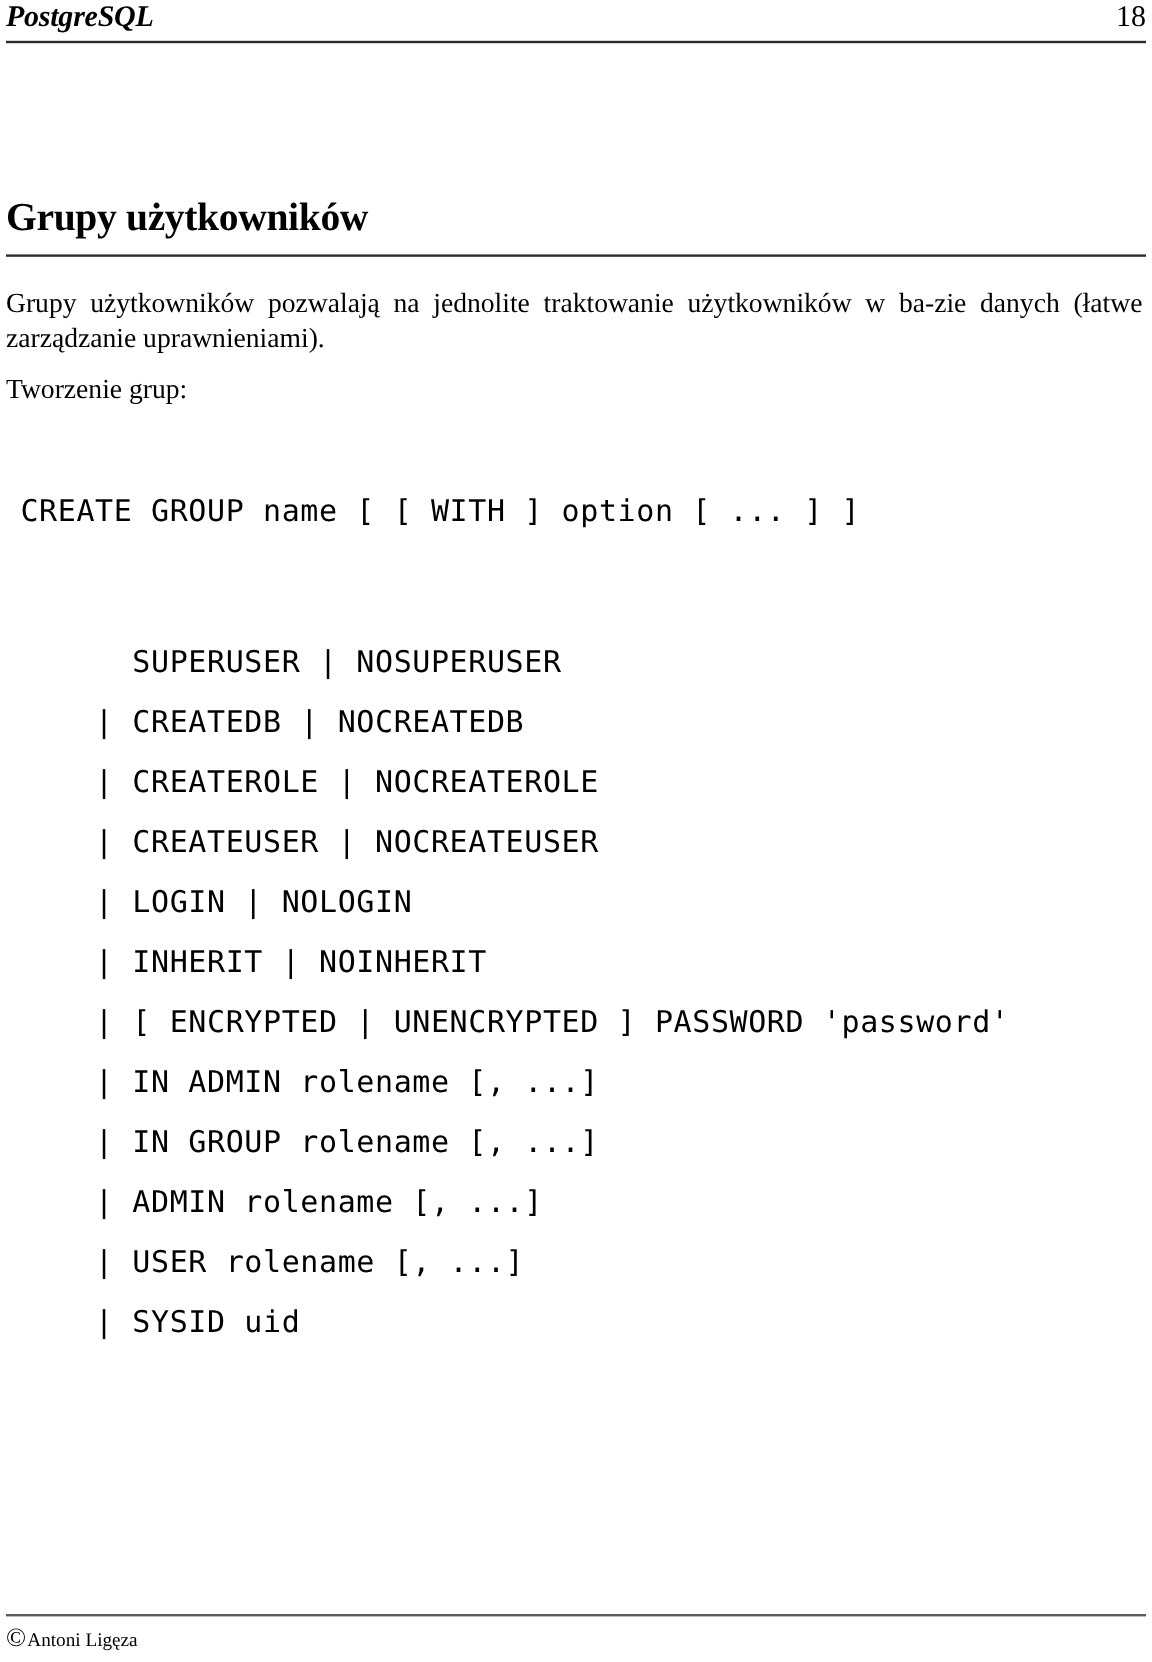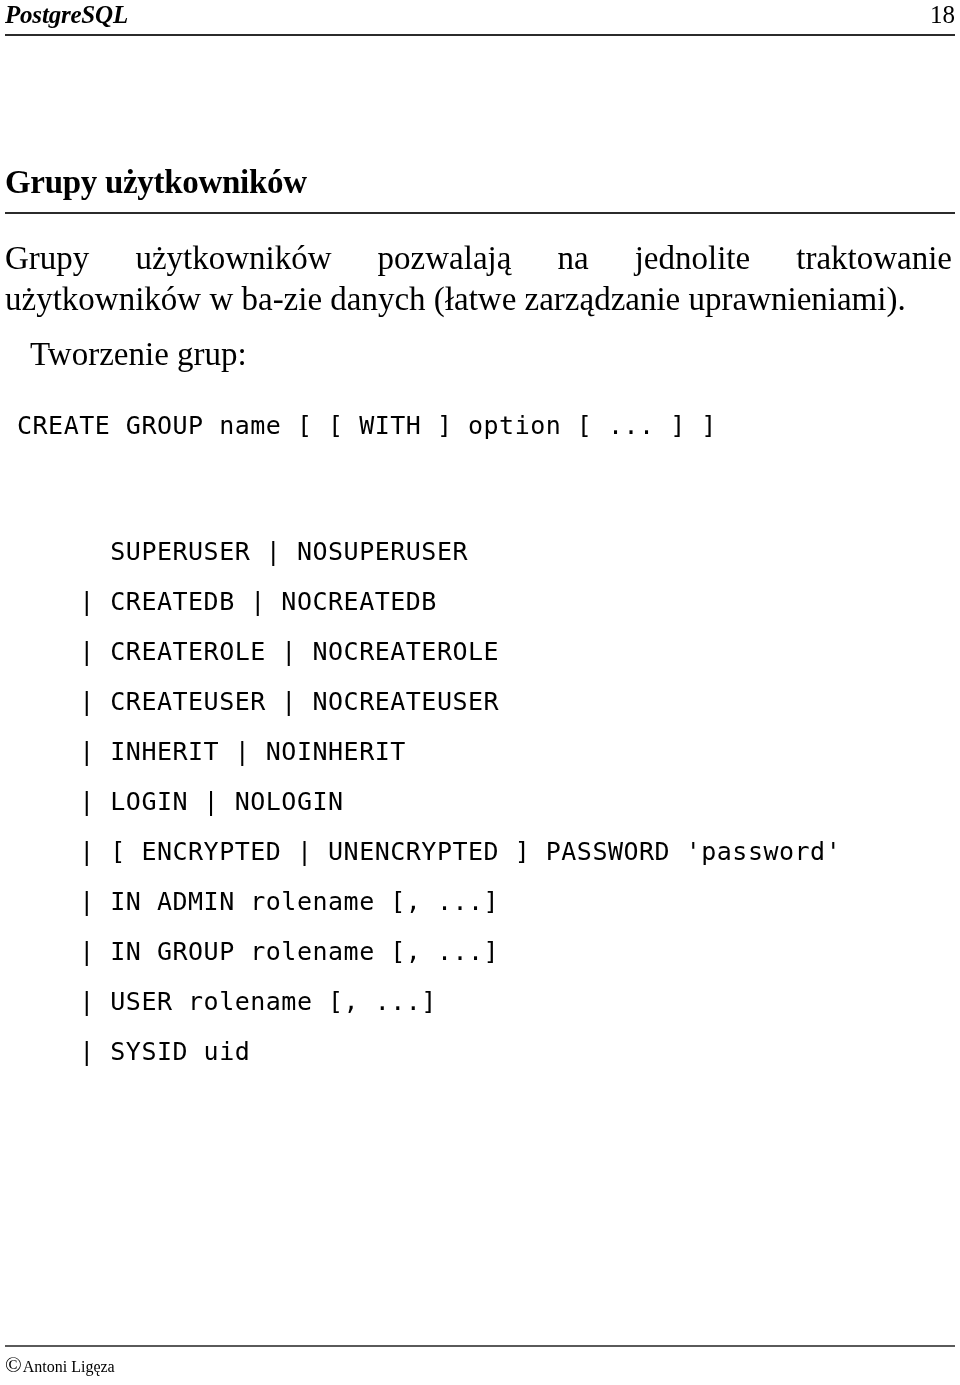--- a/index.html
+++ b/index.html
@@ -75,31 +75,30 @@
   }
 
   
   .body-block {
     position: absolute;
     left: 5px;
     right: 8px;
     top: 238px;
   }
   .body-par {
-    font-size: 33px;
-    line-height: 41px;
+    font-size: 23px;
+    line-height: 29px;
     text-align: justify;
     text-justify: inter-word;
     hyphens: manual;
     margin: 0;
   }
   .body-par.sub {
     margin-top: 14px;
     text-align: left;
-    margin-left: 25px;
   }
 
   
   .code-block {
     position: absolute;
     left: 5px;
     right: 0;
     top: 395px;
     font-family: "DejaVu Sans Mono", "Liberation Mono", monospace;
   }
@@ -154,25 +153,26 @@
   </div>
 
   <div class="code-block">
     <pre class="code-line">CREATE GROUP name [ [ WITH ] option [ ... ] ]</pre>
     <div class="code-line blank"></div>
     <div class="code-options">
         <pre class="code-line">      SUPERUSER | NOSUPERUSER</pre>
         <pre class="code-line">    | CREATEDB | NOCREATEDB</pre>
         <pre class="code-line">    | CREATEROLE | NOCREATEROLE</pre>
         <pre class="code-line">    | CREATEUSER | NOCREATEUSER</pre>
+        <pre class="code-line">    | LOGIN | NOLOGIN</pre>
         <pre class="code-line">    | INHERIT | NOINHERIT</pre>
-        <pre class="code-line">    | LOGIN | NOLOGIN</pre>
         <pre class="code-line">    | [ ENCRYPTED | UNENCRYPTED ] PASSWORD 'password'</pre>
         <pre class="code-line">    | IN ADMIN rolename [, ...]</pre>
         <pre class="code-line">    | IN GROUP rolename [, ...]</pre>
+        <pre class="code-line">    | ADMIN rolename [, ...]</pre>
         <pre class="code-line">    | USER rolename [, ...]</pre>
         <pre class="code-line">    | SYSID uid</pre>
       </div>
   </div>
 
   <div class="page-footer">
     <span class="copyright-mark">©</span>
     <span class="footer-author">Antoni Ligęza</span>
   </div>
   <div class="rule rule-footer"></div>

